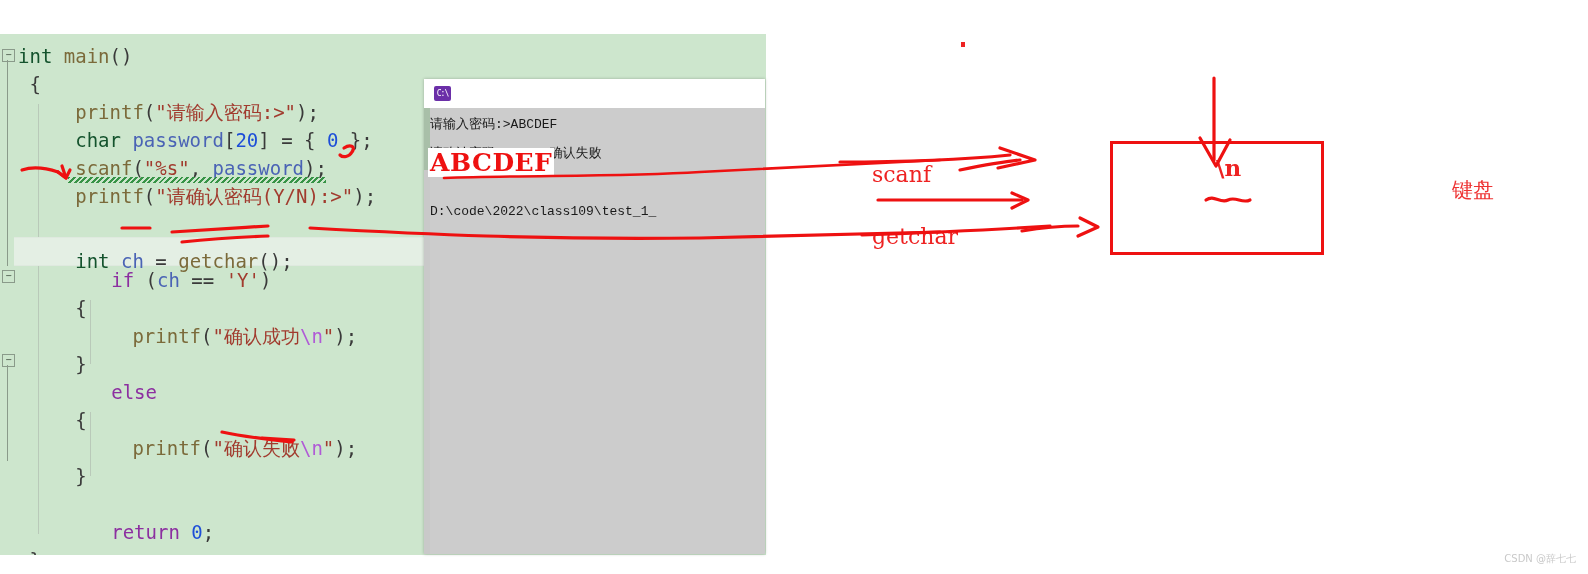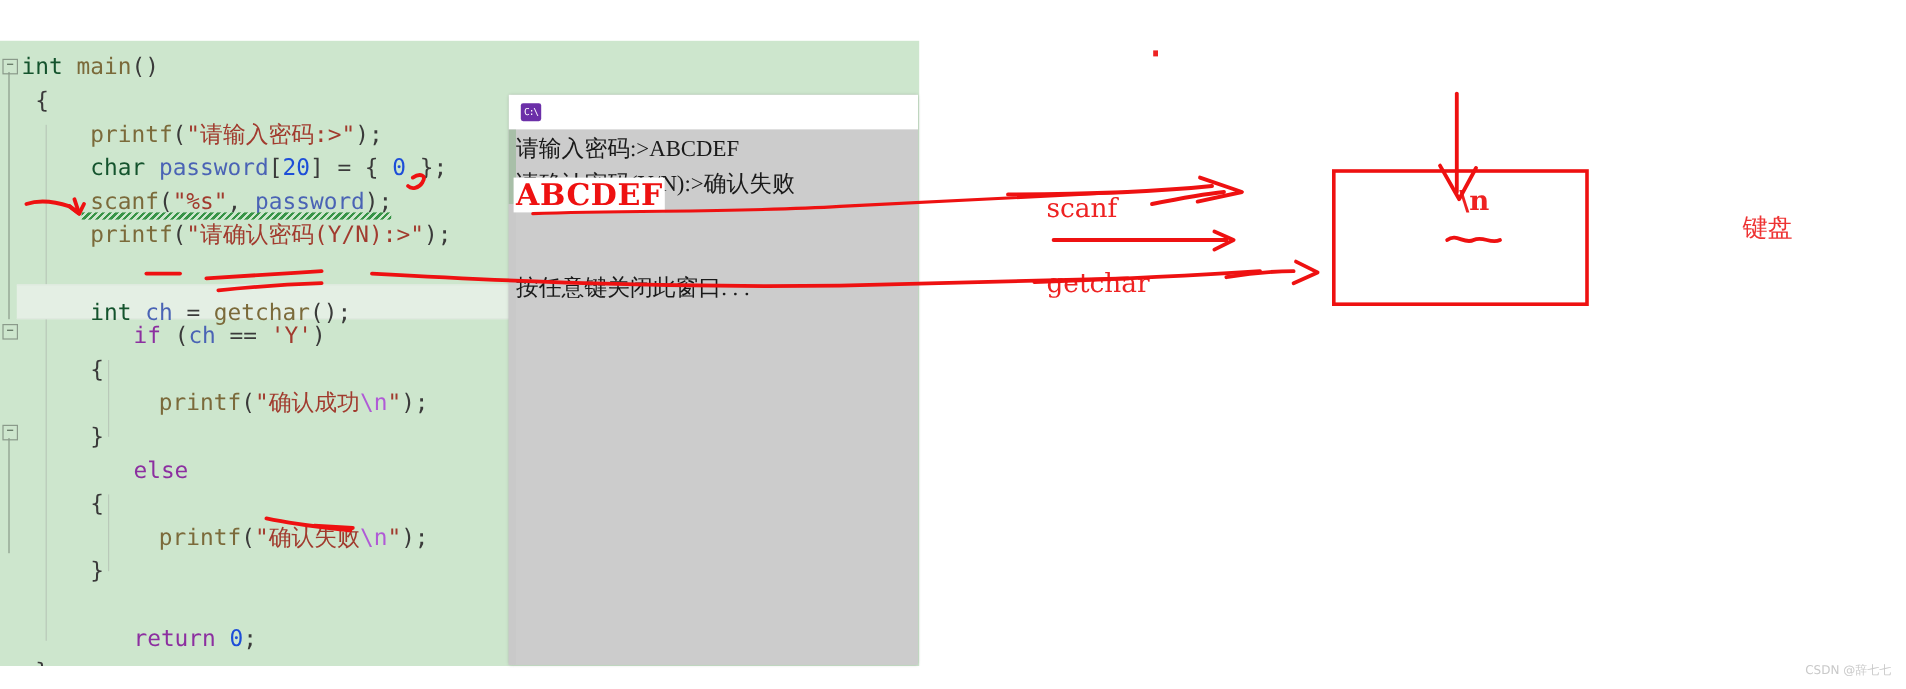--- a/index.html
+++ b/index.html
@@ -74,22 +74,22 @@
   }
   #console .body{
     position:relative;height:446px;background:#cccccc;
   }
   #console .edgestrip{
     position:absolute;left:0;top:0;width:6px;height:100%;
     background:linear-gradient(to bottom,#a8bfa8 0 62px,#c9c9c9 62px 100%);
   }
   #console .out{
     position:absolute;left:6px;top:0;white-space:pre;
-    font-family:Liberation Serif, serif;
-    font-size:19px;line-height:29px;color:#1a1a1a;
+    font-family:Liberation Mono, monospace;
+    font-size:13px;line-height:29px;color:#1a1a1a;
   }
 
   
   #ink{position:absolute;left:0;top:0;width:1588px;height:574px;pointer-events:none;}
   .anno-txt{
     position:absolute;color:#ee2222;
     font-family:"DejaVu Serif","Liberation Serif",serif;
   }
   #abcdef{
     position:absolute;left:428px;top:148px;
@@ -170,21 +170,21 @@
 </div>
 
 <div id="console">
   <div class="titlebar">
     <span class="cmdicon">C:\</span>
   </div>
   <div class="body">
     <div class="edgestrip"></div>
     <div class="out" style="top:2px;">请输入密码:&gt;ABCDEF</div>
     <div class="out" style="top:31px;">请确认密码(Y/N):&gt;确认失败</div>
-    <div class="out" style="top:118px;">按任意键关闭此窗口. . .</div>
+    <div class="out" style="top:89px;">D:\code\2022\class109\test_1_</div>
   </div>
 </div>
 
 <div id="abcdef">ABCDEF</div>
 
 <div id="buffer-box"></div>
 
 <span class="anno-txt" id="lbl-scanf">scanf</span>
 <span class="anno-txt" id="lbl-getchar">getchar</span>
 <span class="anno-txt" id="lbl-nl">\n</span>

